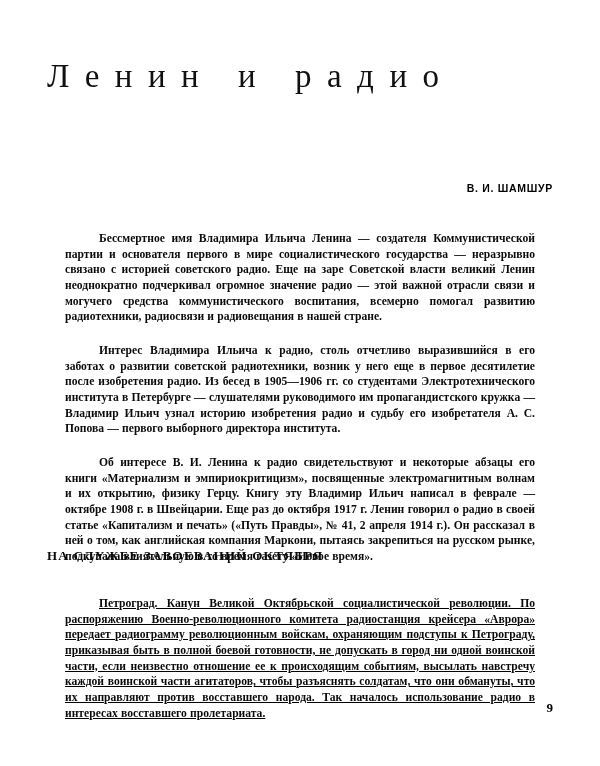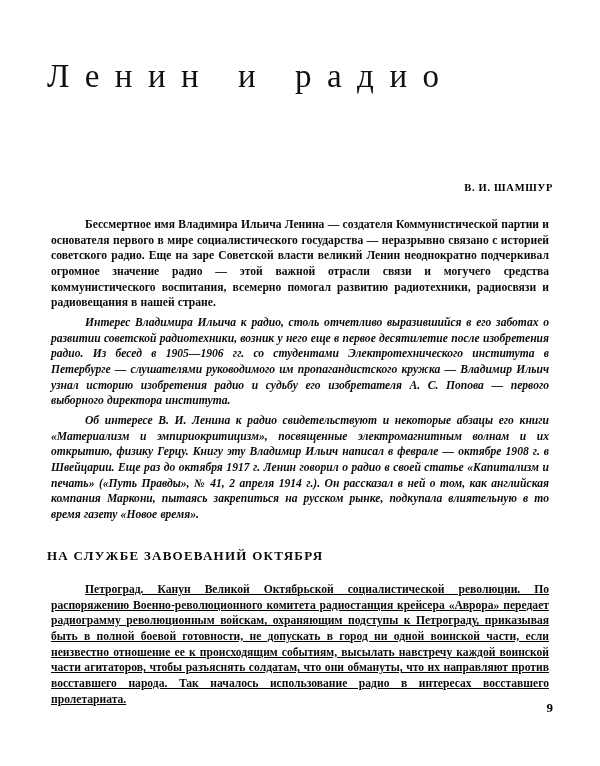--- a/index.html
+++ b/index.html
@@ -39,50 +39,49 @@
     white-space: nowrap;
   }
 
   
   .byline {
     position: absolute;
     left: 47px;
     top: 182px;
     width: 506px;
     text-align: right;
-    font-family: Liberation Serif, serif;
+    font-family: Liberation Sans, sans-serif;
     font-size: 10.5px;
     font-weight: 700;
     letter-spacing: 0.7px;
     color: #000000;
   }
 
   
   .column {
     position: absolute;
     left: 47px;
     top: 213px;
     width: 506px;
   }
 
   p.body-par {
-    margin: 4px;
+    margin: 18px;
     text-indent: 34px;
     text-align: justify;
     text-justify: inter-word;
     font-family: "Liberation Serif", "DejaVu Serif", serif;
     font-weight: 700;
     font-size: 11.6px;
     line-height: 15.65px;
     color: #0b0b0b;
     word-spacing: 0.3px;
   }
   p.body-par + p.body-par {
     margin-top: 0px;
-    font-style: italic;
   }
 
   
   h2.section-heading {
     margin: 0;
     padding: 0;
     position: absolute;
     left: 47px;
     top: 548px;
     font-family: "Liberation Serif", "DejaVu Serif", serif;

